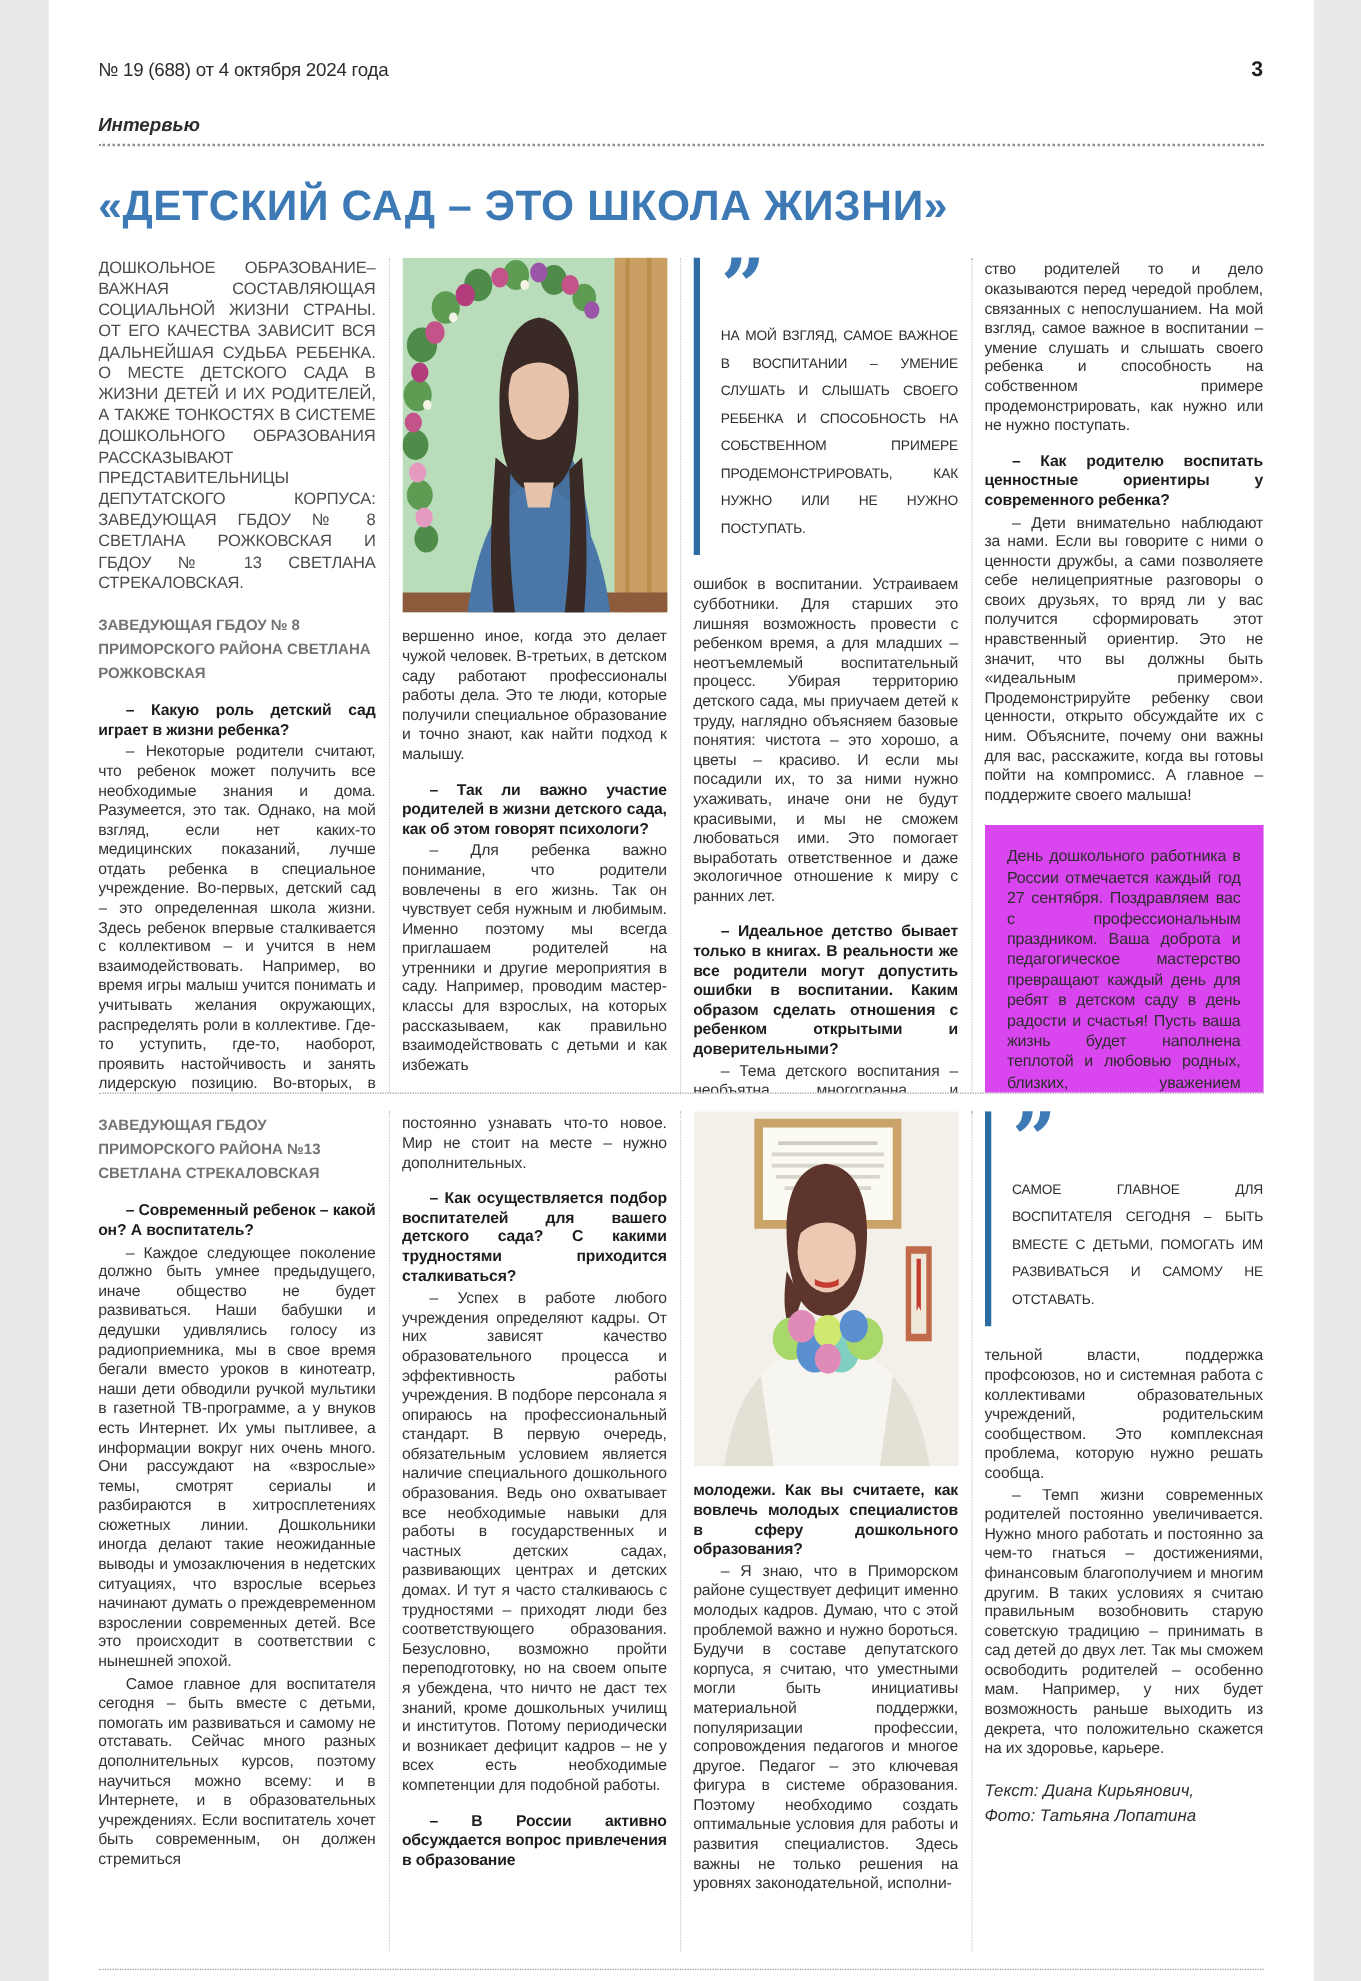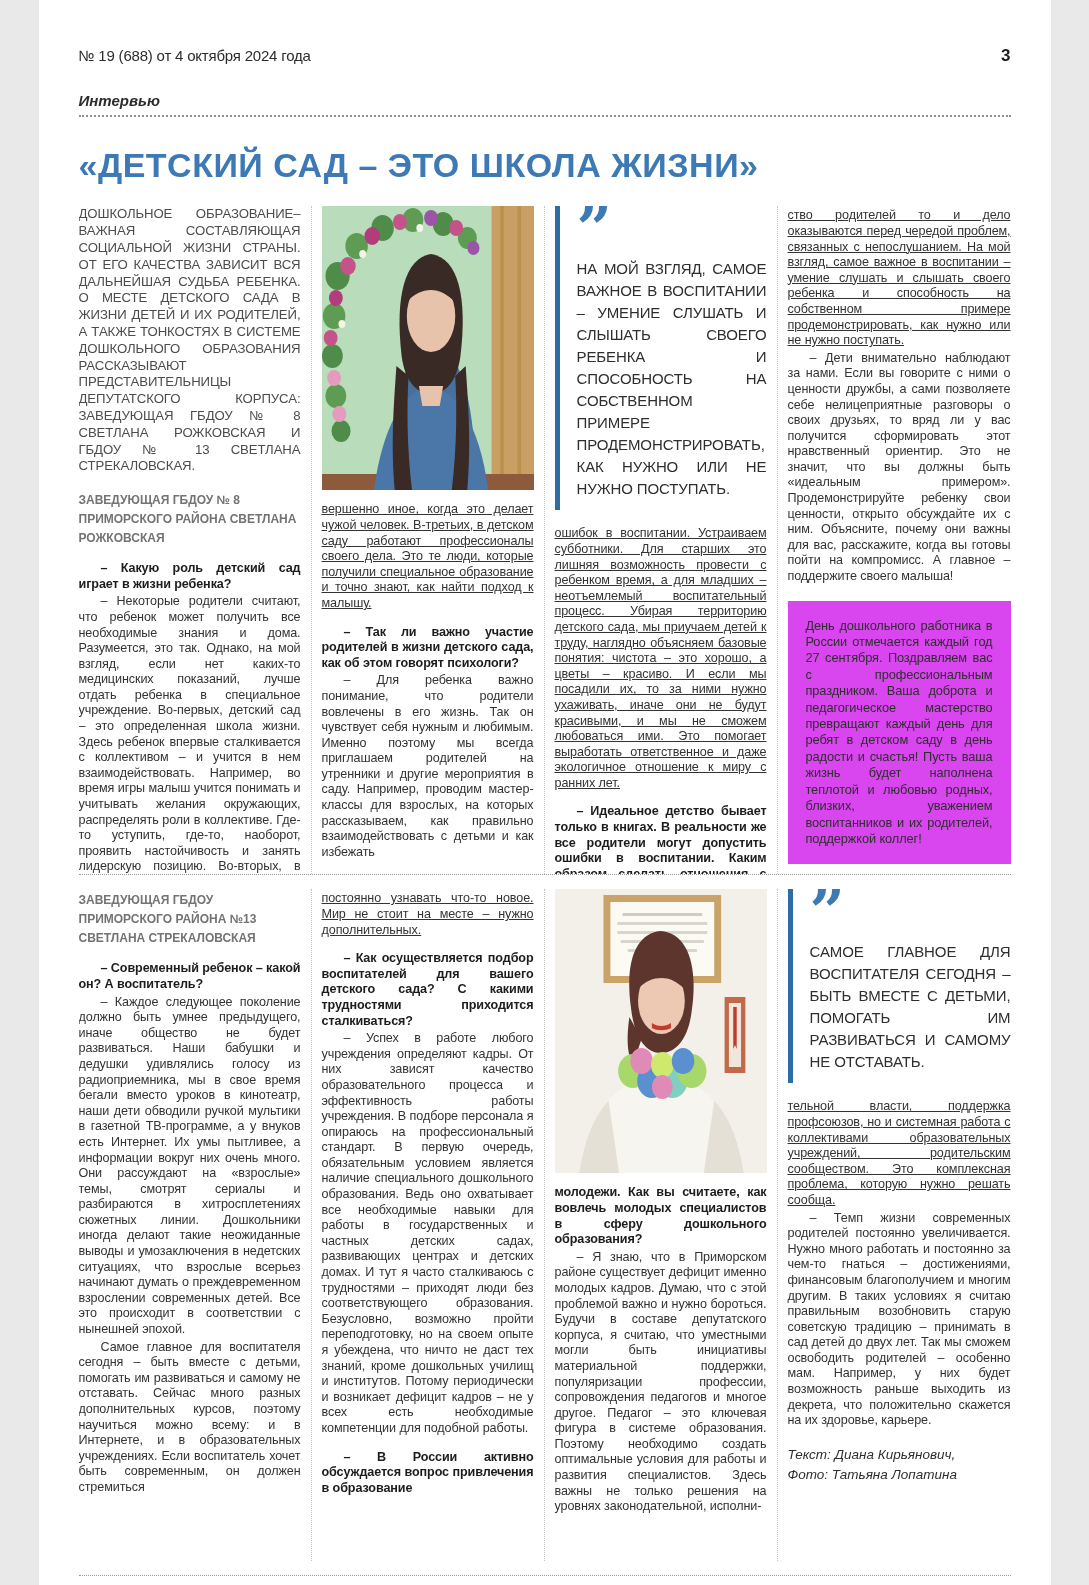--- a/index.html
+++ b/index.html
@@ -29,26 +29,26 @@
   .col:last-child { border-right:0; padding-right:0; }
   .col + .col { padding-left:10px; }
   
   .intro {
     font-size:13.2px; line-height:16.8px; color:#4c4c4c; text-align:justify;
     text-transform:uppercase; letter-spacing:-0.1px;
   }
   .subhead { margin-top:16px; font-size:12px; line-height:19px; font-weight:bold; color:#737373; text-transform:uppercase; }
   .q { margin-top:13px; font-size:12.6px; line-height:15.6px; font-weight:bold; color:#1d1d1d; text-align:justify; text-indent:22px; letter-spacing:-0.1px; }
   .a { font-size:12.6px; line-height:15.6px; color:#333333; text-align:justify; text-indent:22px; letter-spacing:-0.1px; margin-top:2px; }
-  .a.cont { text-indent:0;text-decoration:underline; }
+  .a.cont { text-indent:0; }
   
   .pullquote { border-left:5px solid #2e6da4; padding:2px 0 10px 17px; margin-bottom:16px; }
   .pullquote .qmark { font-size:62px; line-height:42px; font-weight:bold; color:#3d7ab5; font-family:"DejaVu Serif", serif; }
   .pullquote .qtext {
-    margin-top:8px; font-size:15px; line-height:22px; color:#2e2e2e;
+    margin-top:8px; font-size:11px; line-height:22px; color:#2e2e2e;
     text-transform:uppercase; text-align:justify; letter-spacing:-0.1px;
   }
   
   .infobox {
     margin-top:16px; background:#d946ef; padding:17px 18px;
     font-size:12.8px; line-height:16.4px; color:#2e2e2e; text-align:justify; letter-spacing:-0.1px;
   }
   
   .photo { width:100%; height:284px; display:block; margin-bottom:12px; }
   
@@ -115,37 +115,38 @@
           <path d="M78 278 C80 200 92 170 106 150 L150 150 C166 172 176 205 178 278 Z" fill="#46719f"></path>
           <path d="M60 284 C70 220 95 185 122 180 C152 182 182 215 192 284 Z" fill="#4a77a8"></path>
           <path d="M92 150 C84 90 96 52 126 48 C158 52 168 92 160 150 C156 176 142 188 126 188 C110 188 96 176 92 150 Z" fill="#3a2a26"></path>
           <path d="M86 160 C82 210 80 240 84 284 L104 284 C98 240 98 200 100 170 Z" fill="#3a2a26"></path>
           <path d="M166 160 C170 210 172 240 168 284 L150 284 C156 240 156 200 154 170 Z" fill="#3a2a26"></path>
           <ellipse cx="126" cy="110" rx="28" ry="36" fill="#e8c3ac"></ellipse>
           <path d="M98 96 C100 74 112 64 126 64 C140 64 152 74 154 96 C144 88 136 84 126 84 C116 84 106 88 98 96 Z" fill="#3a2a26"></path>
           <path d="M112 180 L140 180 L136 200 L116 200 Z" fill="#e8c3ac"></path>
         </g>
       </svg>
-      <p class="a cont">вершенно иное, когда это делает чужой человек. В-третьих, в детском саду работают профессионалы своего дела. Это те люди, которые получили специальное образование и точно знают, как найти подход к малышу.</p>
+      <p class="a cont">вершенно иное, когда это делает чужой человек. В-третьих, в детском саду работают профессионалы работы дела. Это те люди, которые получили специальное образование и точно знают, как найти подход к малышу.</p>
       <p class="q">– Так ли важно участие родителей в жизни детского сада, как об этом говорят психологи?</p>
       <p class="a">– Для ребенка важно понимание, что родители вовлечены в его жизнь. Так он чувствует себя нужным и любимым. Именно поэтому мы всегда приглашаем родителей на утренники и другие мероприятия в саду. Например, проводим мастер-классы для взрослых, на которых рассказываем, как правильно взаимодействовать с детьми и как избежать</p>
     </div>
 
     <div class="col">
       <div class="pullquote">
         <div class="qmark">”</div>
         <div class="qtext">НА МОЙ ВЗГЛЯД, САМОЕ ВАЖНОЕ В ВОСПИТАНИИ – УМЕНИЕ СЛУШАТЬ И СЛЫШАТЬ СВОЕГО РЕБЕНКА И СПОСОБНОСТЬ НА СОБСТВЕННОМ ПРИМЕРЕ ПРОДЕМОНСТРИРОВАТЬ, КАК НУЖНО ИЛИ НЕ НУЖНО ПОСТУПАТЬ.</div>
       </div>
       <p class="a cont">ошибок в воспитании. Устраиваем субботники. Для старших это лишняя возможность провести с ребенком время, а для младших – неотъемлемый воспитательный процесс. Убирая территорию детского сада, мы приучаем детей к труду, наглядно объясняем базовые понятия: чистота – это хорошо, а цветы – красиво. И если мы посадили их, то за ними нужно ухаживать, иначе они не будут красивыми, и мы не сможем любоваться ими. Это помогает выработать ответственное и даже экологичное отношение к миру с ранних лет.</p>
       <p class="q">– Идеальное детство бывает только в книгах. В реальности же все родители могут допустить ошибки в воспитании. Каким образом сделать отношения с ребенком открытыми и доверительными?</p>
       <p class="a">– Тема детского воспитания – необъятна, многогранна и многослойна. Ежегодно в свет выпускаются тонны умных книг, посвященных воспитанию детей, но, как и 100 лет назад, большин-</p>
     </div>
 
     <div class="col">
       <p class="a cont">ство родителей то и дело оказываются перед чередой проблем, связанных с непослушанием. На мой взгляд, самое важное в воспитании – умение слушать и слышать своего ребенка и способность на собственном примере продемонстрировать, как нужно или не нужно поступать.</p>
+      <p class="q">– Как родителю воспитать ценностные ориентиры у современного ребенка?</p>
       <p class="a">– Дети внимательно наблюдают за нами. Если вы говорите с ними о ценности дружбы, а сами позволяете себе нелицеприятные разговоры о своих друзьях, то вряд ли у вас получится сформировать этот нравственный ориентир. Это не значит, что вы должны быть «идеальным примером». Продемонстрируйте ребенку свои ценности, открыто обсуждайте их с ним. Объясните, почему они важны для вас, расскажите, когда вы готовы пойти на компромисс. А главное – поддержите своего малыша!</p>
       <div class="infobox">День дошкольного работника в России отмечается каждый год 27 сентября. Поздравляем вас с профессиональным праздником. Ваша доброта и педагогическое мастерство превращают каждый день для ребят в детском саду в день радости и счастья! Пусть ваша жизнь будет наполнена теплотой и любовью родных, близких, уважением воспитанников и их родителей, поддержкой коллег!</div>
     </div>
   </div>
 
   <hr class="rule-thin">
 
   <div class="grid lower">
 
     <div class="col">

